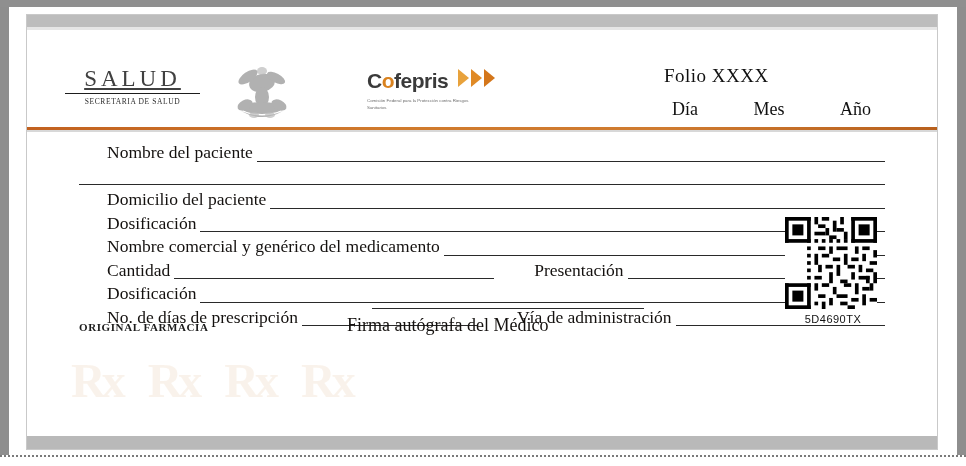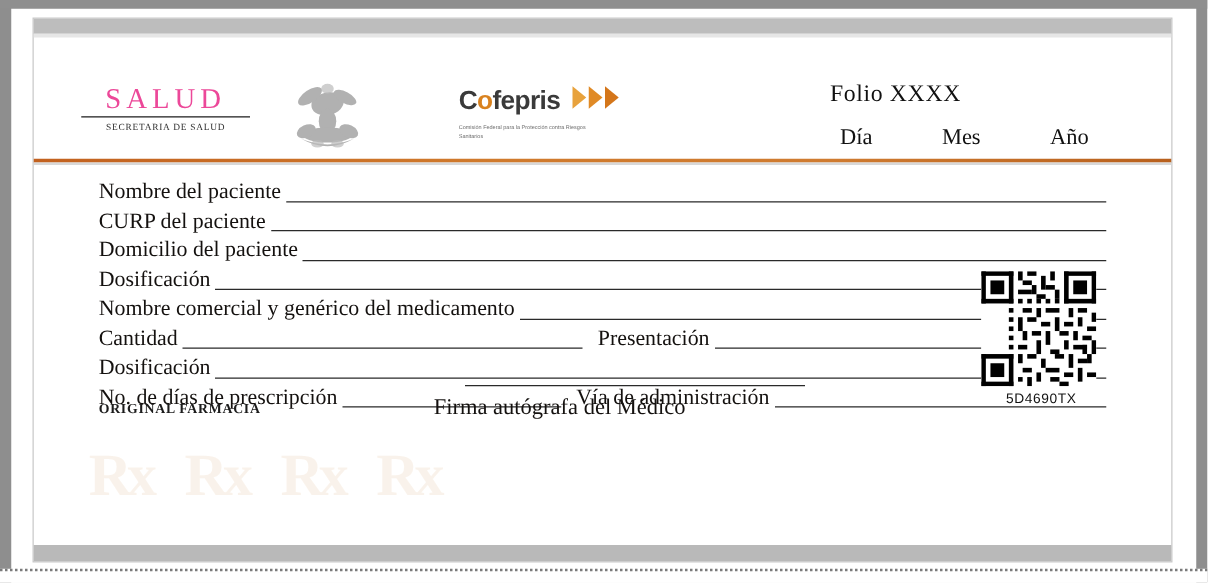--- a/index.html
+++ b/index.html
@@ -86,22 +86,23 @@
     position: absolute;
     left: 38px;
     top: 36px;
     width: 135px;
     text-align: center;
   }
   .salud-word {
     font-family: "Liberation Serif", serif;
     font-size: 23px;
     letter-spacing: 4px;
-    color: #ec4899;
+    color: #404040;
     line-height: 1;
+    text-decoration: underline;
   }
   .salud-rule {
     border-bottom: 1.5px solid #1d1d1d;
     margin: 3px 0 3px 0;
   }
   .salud-sub {
     font-family: "Liberation Serif", serif;
     font-size: 7.5px;
     letter-spacing: 0.6px;
     color: #2b2b2b;
@@ -204,20 +205,21 @@
     height: 23.5px;
     font-size: 17.5px;
     color: #14110f;
     white-space: nowrap;
   }
   .flabel {
     flex: 0 0 auto;
     padding-right: 4px;
     line-height: 1;
     padding-bottom: 3px;
+    margin-left: 28px;
   }
   .fline {
     flex: 1 1 auto;
     border-bottom: 1px solid #2a2a2a;
     height: 1px;
     margin-bottom: 3px;
   }
   .spacer-sm { flex: 0 0 12px; }
 
   
@@ -358,21 +360,20 @@
     <div class="grey-rule"></div>
 
     <div class="form">
 
       <div class="frow">
         <span class="flabel">Nombre del paciente</span>
         <span class="fline"></span>
       </div>
 
       <div class="frow">
-        <span class="flabel">CURP del paciente</span>
         <span class="fline"></span>
       </div>
 
       <div class="frow">
         <span class="flabel">Domicilio del paciente</span>
         <span class="fline"></span>
       </div>
 
       <div class="frow">
         <span class="flabel">Dosificación</span>

